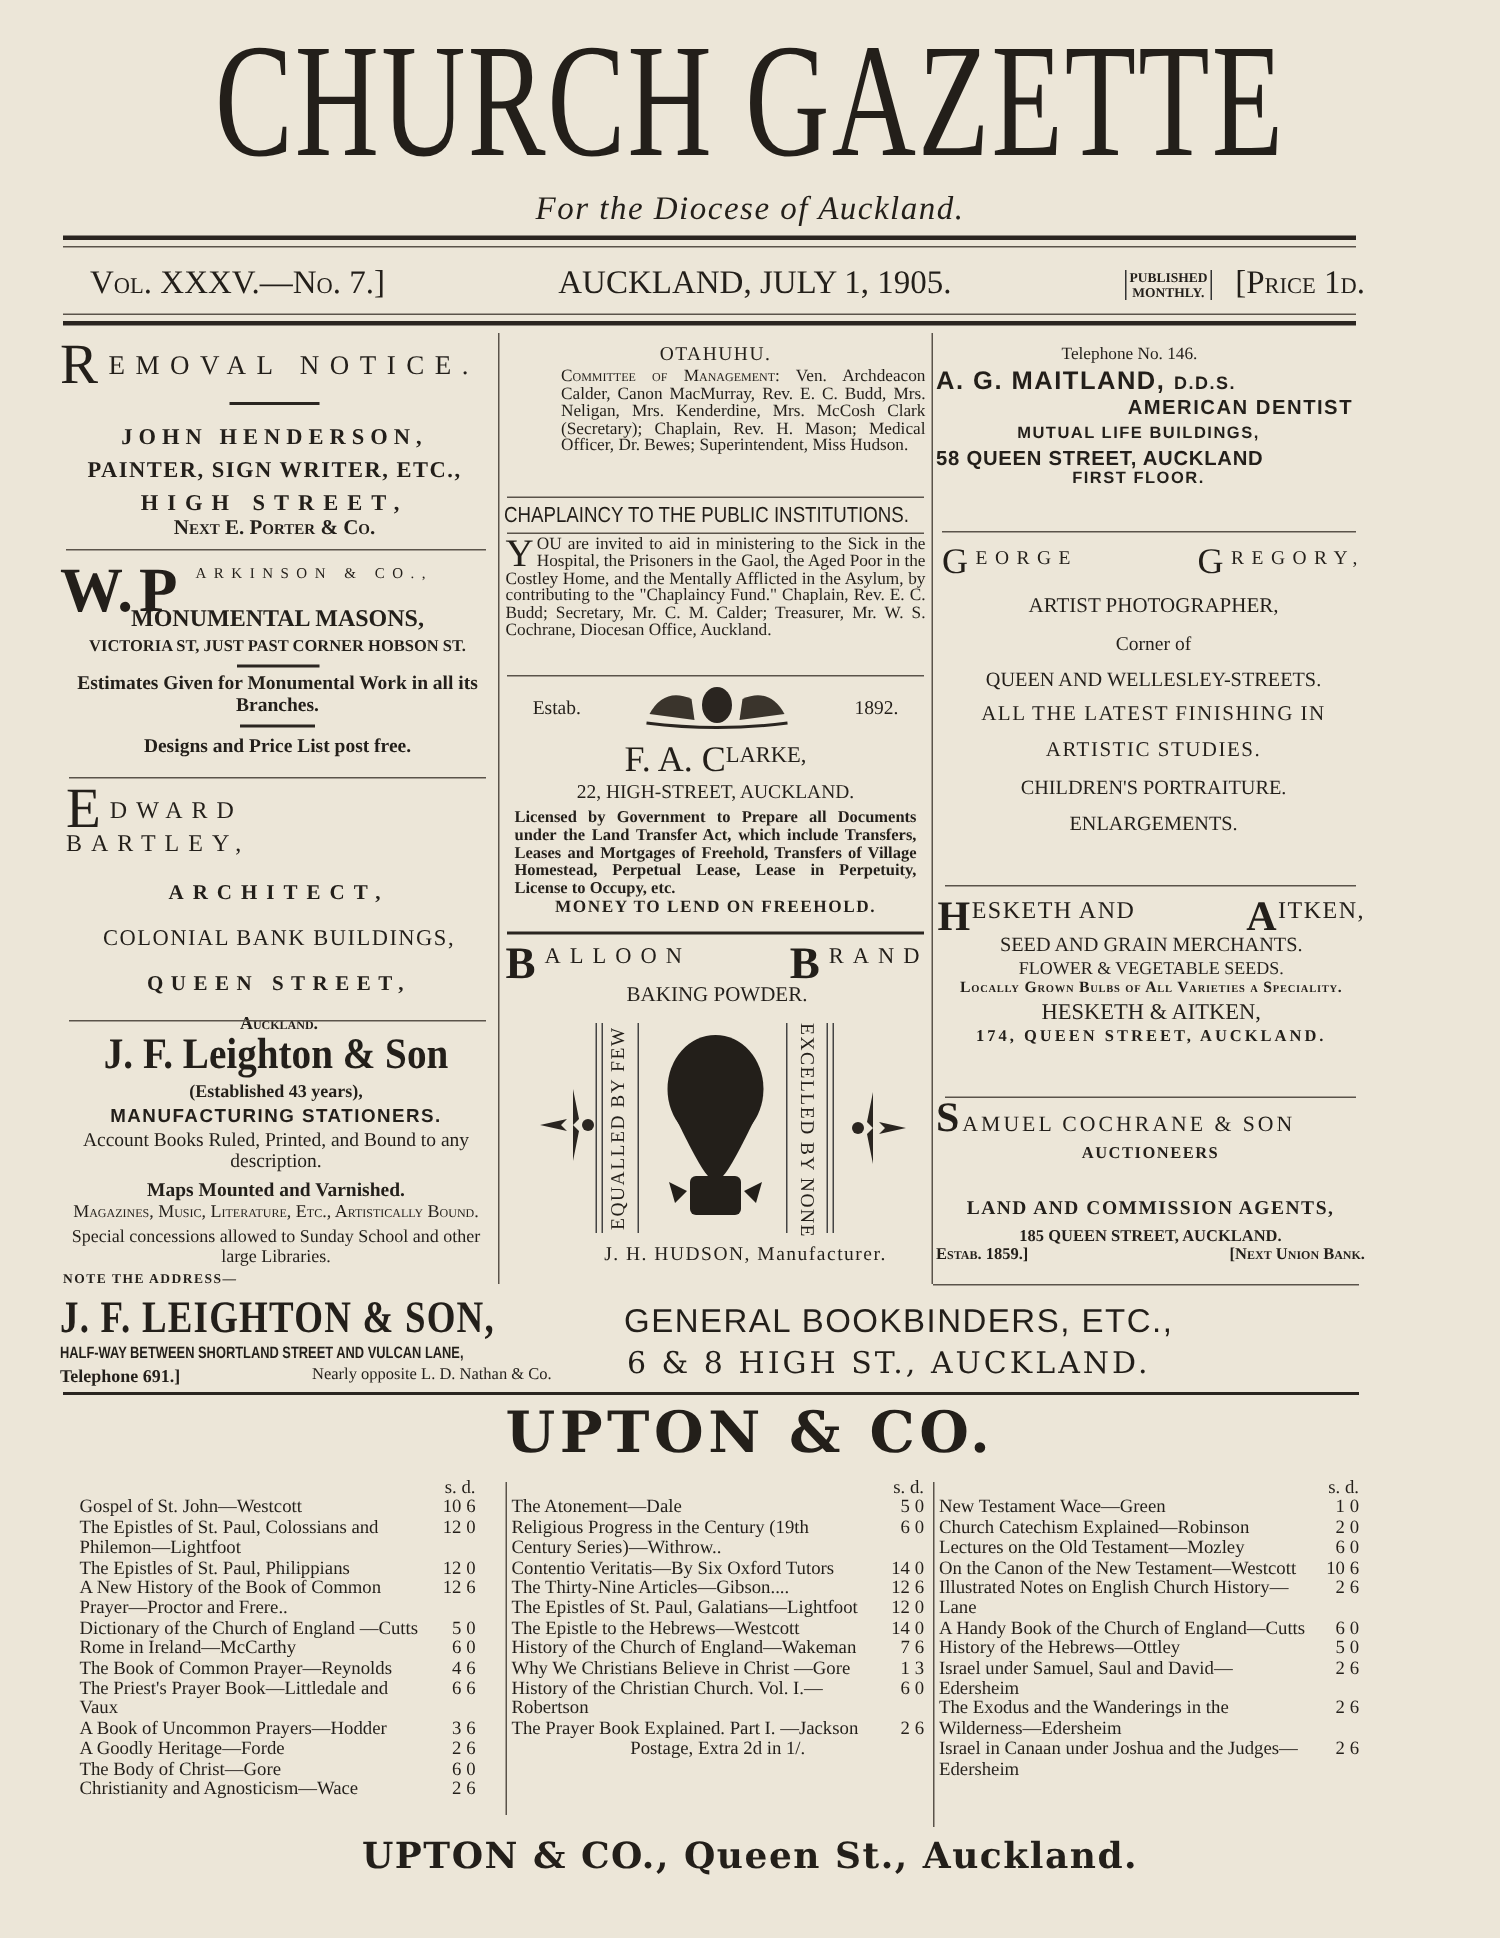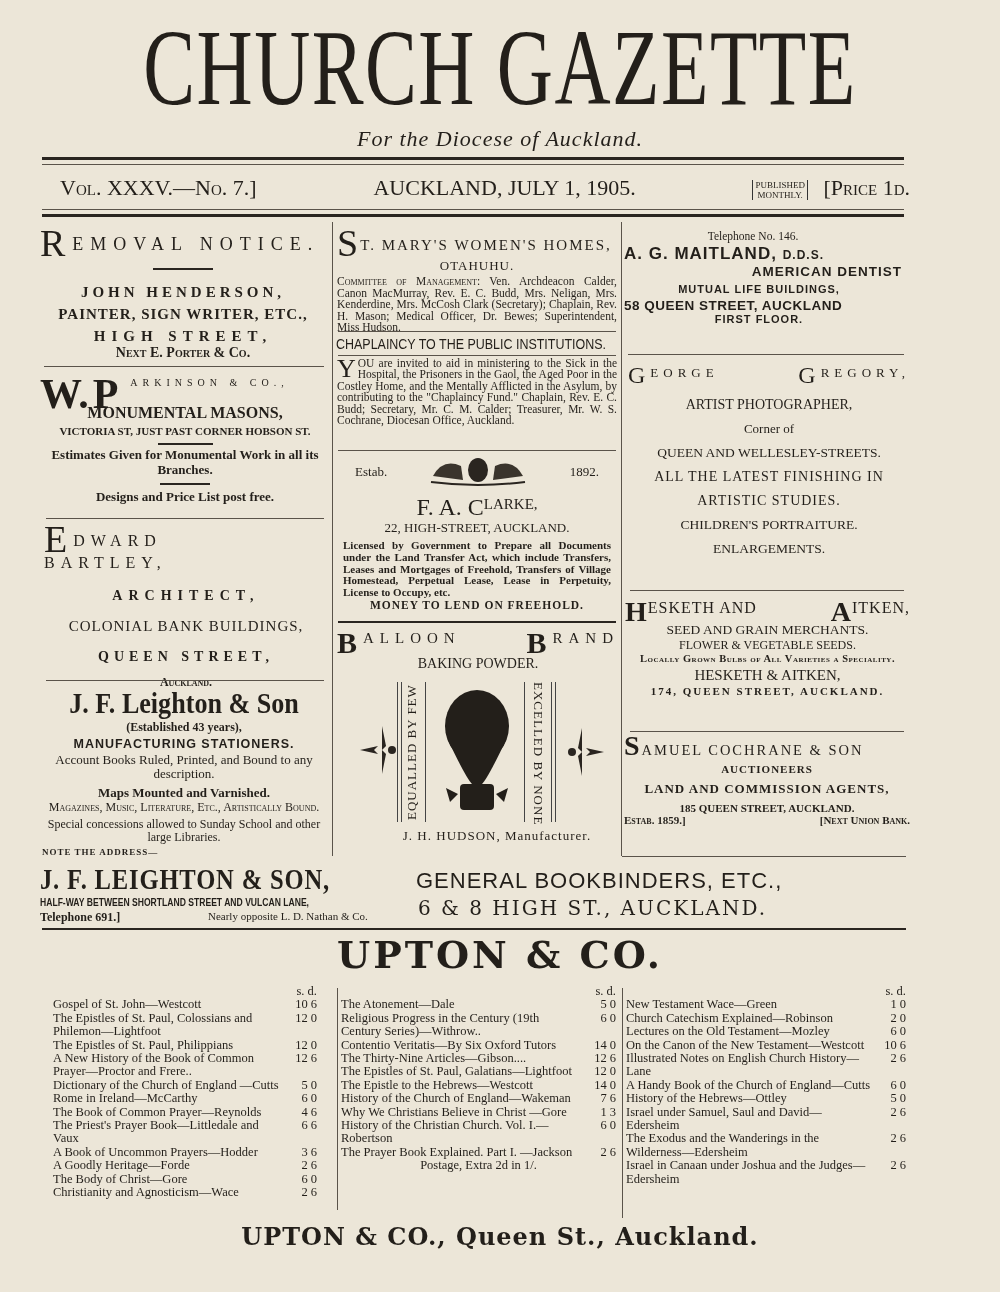--- a/index.html
+++ b/index.html
@@ -23,21 +23,21 @@
     font-size: 22px; font-style: italic; letter-spacing: 1px;
     font-family: "Liberation Serif", serif;
   }
   .rule { background: #2a2520; height: 2px; }
   .rule-thin { background: #5a534a; height: 1px; }
   .dateline {
     top: 172px; left: 60px; width: 850px; height: 32px;
     font-size: 22px; display: flex; align-items: center; justify-content: space-between;
   }
   .pubmonthly {
-    display: inline-block; font-size: 9px; font-weight: normal; line-height: 10px;
+    display: inline-block; font-size: 9px; font-weight: bold; line-height: 10px;
     text-align: center; border-left: 1px solid #333; border-right: 1px solid #333; padding: 0 2px;
     margin-right: 10px; vertical-align: middle;
   }
   .col-rule { width: 1px; background: #5a534a; }
   .center { text-align: center; }
   .sc { font-variant: small-caps; }
   .sans { font-family: "Liberation Sans", "DejaVu Sans", sans-serif; }
   .bold { font-weight: bold; }
   .dropcap { font-size: 38px; line-height: 30px; vertical-align: -6px; }
   .block { position: absolute; }
@@ -117,25 +117,22 @@
   <div class="center bold" style="font-size:12px;">(Established 43 years),</div>
   <div class="center bold sans" style="font-size:12.5px;letter-spacing:1px;margin-top:2px;">MANUFACTURING STATIONERS.</div>
   <div class="center" style="font-size:13px;line-height:14px;margin-top:2px;">Account Books Ruled, Printed, and Bound to any description.</div>
   <div class="center bold" style="font-size:13px;margin-top:4px;">Maps Mounted and Varnished.</div>
   <div class="center sc" style="font-size:12px;line-height:13px;">Magazines, Music, Literature, Etc., Artistically Bound.</div>
   <div class="center" style="font-size:12px;line-height:13px;margin-top:4px;">Special concessions allowed to Sunday School and other large Libraries.</div>
   <div class="bold" style="font-size:9px;letter-spacing:1px;margin-top:3px;margin-left:2px;">NOTE THE ADDRESS—</div>
 </div>
 
 <div class="block" style="left:337px;top:228px;width:280px;">
-  <div style="font-size:15px;letter-spacing:2px;line-height:15px;">
-    <span class="dropcap">S</span><span>T. MARY'S WOMEN'S HOMES,</span>
-  </div>
   <div class="center" style="font-size:13px;letter-spacing:1px;">OTAHUHU.</div>
-  <div class="justify" style="font-size:11.5px;line-height:11.5px;margin-top:2px;">
+  <div class="justify" style="font-size:11.5px;line-height:11.5px;margin-top:2px;margin-left:37px;">
     <span class="sc">Committee of Management:</span>
     <span>Ven. Archdeacon Calder, Canon MacMurray, Rev. E. C. Budd, Mrs. Neligan, Mrs. Kenderdine, Mrs. McCosh Clark (Secretary); Chaplain, Rev. H. Mason; Medical Officer, Dr. Bewes; Superintendent, Miss Hudson.</span>
   </div>
 </div>
 <div class="abs rule-thin" style="left:338px;top:331px;width:278px;"></div>
 <div class="abs" style="left:336px;top:336px;width:282px;font-size:14.5px;font-family:'Liberation Sans',sans-serif;transform:scaleX(0.86);transform-origin:0 0;white-space:nowrap;">CHAPLAINCY TO THE PUBLIC INSTITUTIONS.</div>
 <div class="abs rule-thin" style="left:338px;top:355px;width:278px;"></div>
 <div class="block justify" style="left:337px;top:358px;width:280px;font-size:11.5px;line-height:11.4px;">
   <span style="font-size:26px;float:left;line-height:22px;margin-right:2px;">Y</span><span>OU are invited to aid in ministering to the Sick in the Hospital, the Prisoners in the Gaol, the Aged Poor in the Costley Home, and the Mentally Afflicted in the Asylum, by contributing to the "Chaplaincy Fund." Chaplain, Rev. E. C. Budd; Secretary, Mr. C. M. Calder; Treasurer, Mr. W. S. Cochrane, Diocesan Office, Auckland.</span>
 </div>
@@ -237,21 +234,21 @@
   <div class="center" style="font-size:15px;margin-top:3px;">HESKETH &amp; AITKEN,</div>
   <div class="center bold" style="font-size:11px;letter-spacing:2px;margin-top:1px;">174, QUEEN STREET, AUCKLAND.</div>
 </div>
 <div class="abs rule-thin" style="left:630px;top:731px;width:274px;"></div>
 
 <div class="block" style="left:624px;top:736px;width:286px;">
   <div style="font-size:14.5px;letter-spacing:2px;white-space:nowrap;">
     <span style="font-size:28px;font-weight:bold;line-height:20px;">S</span><span>AMUEL COCHRANE &amp; SON</span>
   </div>
   <div class="center bold" style="font-size:11px;letter-spacing:1px;margin-top:4px;">AUCTIONEERS</div>
-  <div class="center bold" style="font-size:13px;letter-spacing:1px;margin-top:6px;">LAND AND COMMISSION AGENTS,</div>
+  <div class="center bold" style="font-size:13px;letter-spacing:1px;margin-top:22px;">LAND AND COMMISSION AGENTS,</div>
   <div class="center bold" style="font-size:11px;margin-top:5px;">185 QUEEN STREET, AUCKLAND.</div>
   <div style="display:flex;justify-content:space-between;font-size:11px;" class="bold sc">
     <span>Estab. 1859.]</span>
     <span>[Next Union Bank.</span>
   </div>
 </div>
 
 <div class="abs rule-thin" style="left:622px;top:856px;width:284px;"></div>
 <div class="abs bold" style="left:40px;top:862px;font-size:30px;line-height:34px;transform:scaleX(0.82);transform-origin:0 0;white-space:nowrap;letter-spacing:1px;">J. F. LEIGHTON &amp; SON,</div>
 <div class="abs bold sans" style="left:40px;top:896px;font-size:11px;transform:scaleX(0.78);transform-origin:0 0;white-space:nowrap;">HALF-WAY BETWEEN SHORTLAND STREET AND VULCAN LANE,</div>

